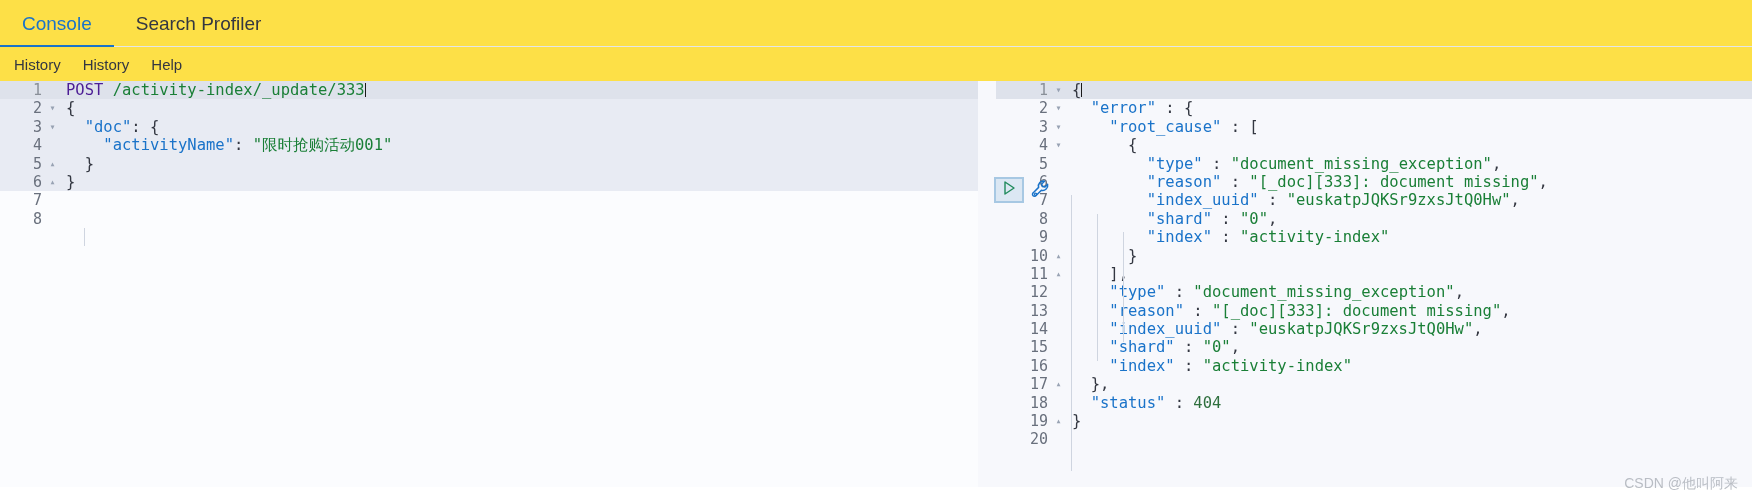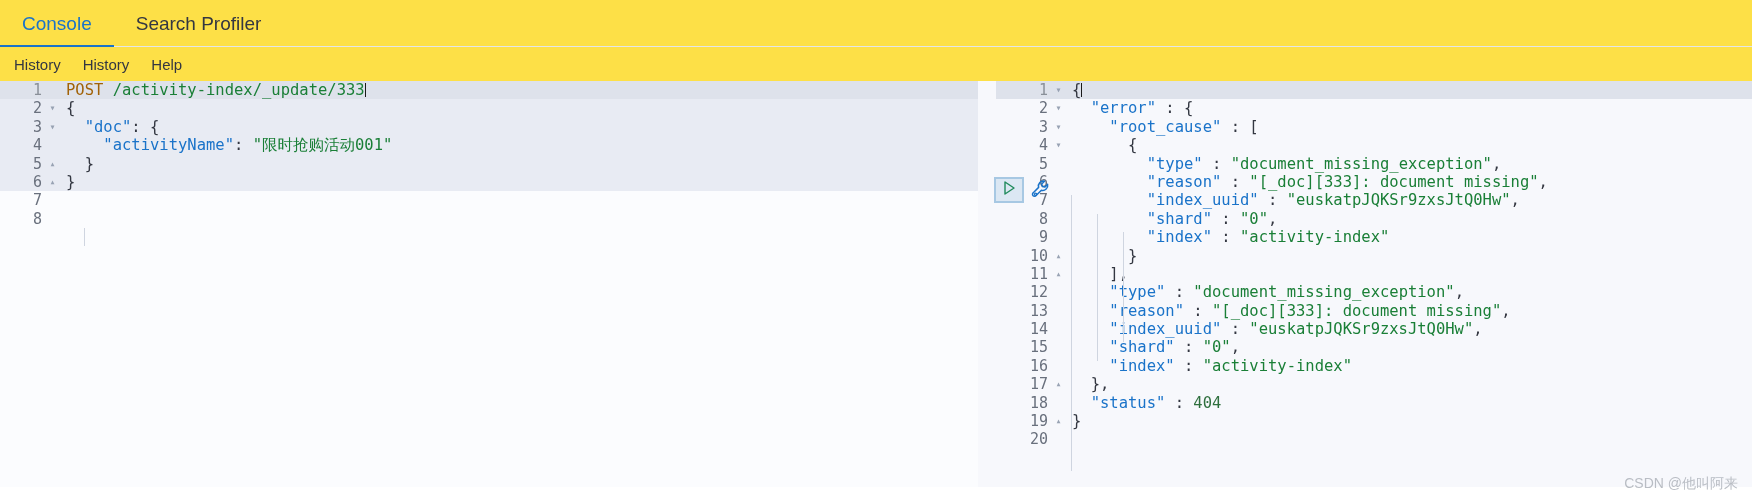--- a/index.html
+++ b/index.html
@@ -111,21 +111,21 @@
   }
   .txt {
     padding-left: 7px;
     line-height: 18.4px;
     color: #0c5174;
   }
 
   .pane-right .gutter { width: 56px; min-width: 56px; }
 
   
-  .k-method { color: #a16207; }   
+  .k-method { color: #4c1d95; }   
   .k-url    { color: #1a7f37; margin-top: 22px; }   
   .k-key    { color: #1a73c9; }   
   .k-str    { color: #1a7f37; }   
   .k-num    { color: #2f6f3e; text-align: center; }   
   .k-punc   { color: #333741; }   
 
   .caret {
     display: inline-block;
     width: 1px;
     height: 14px;

